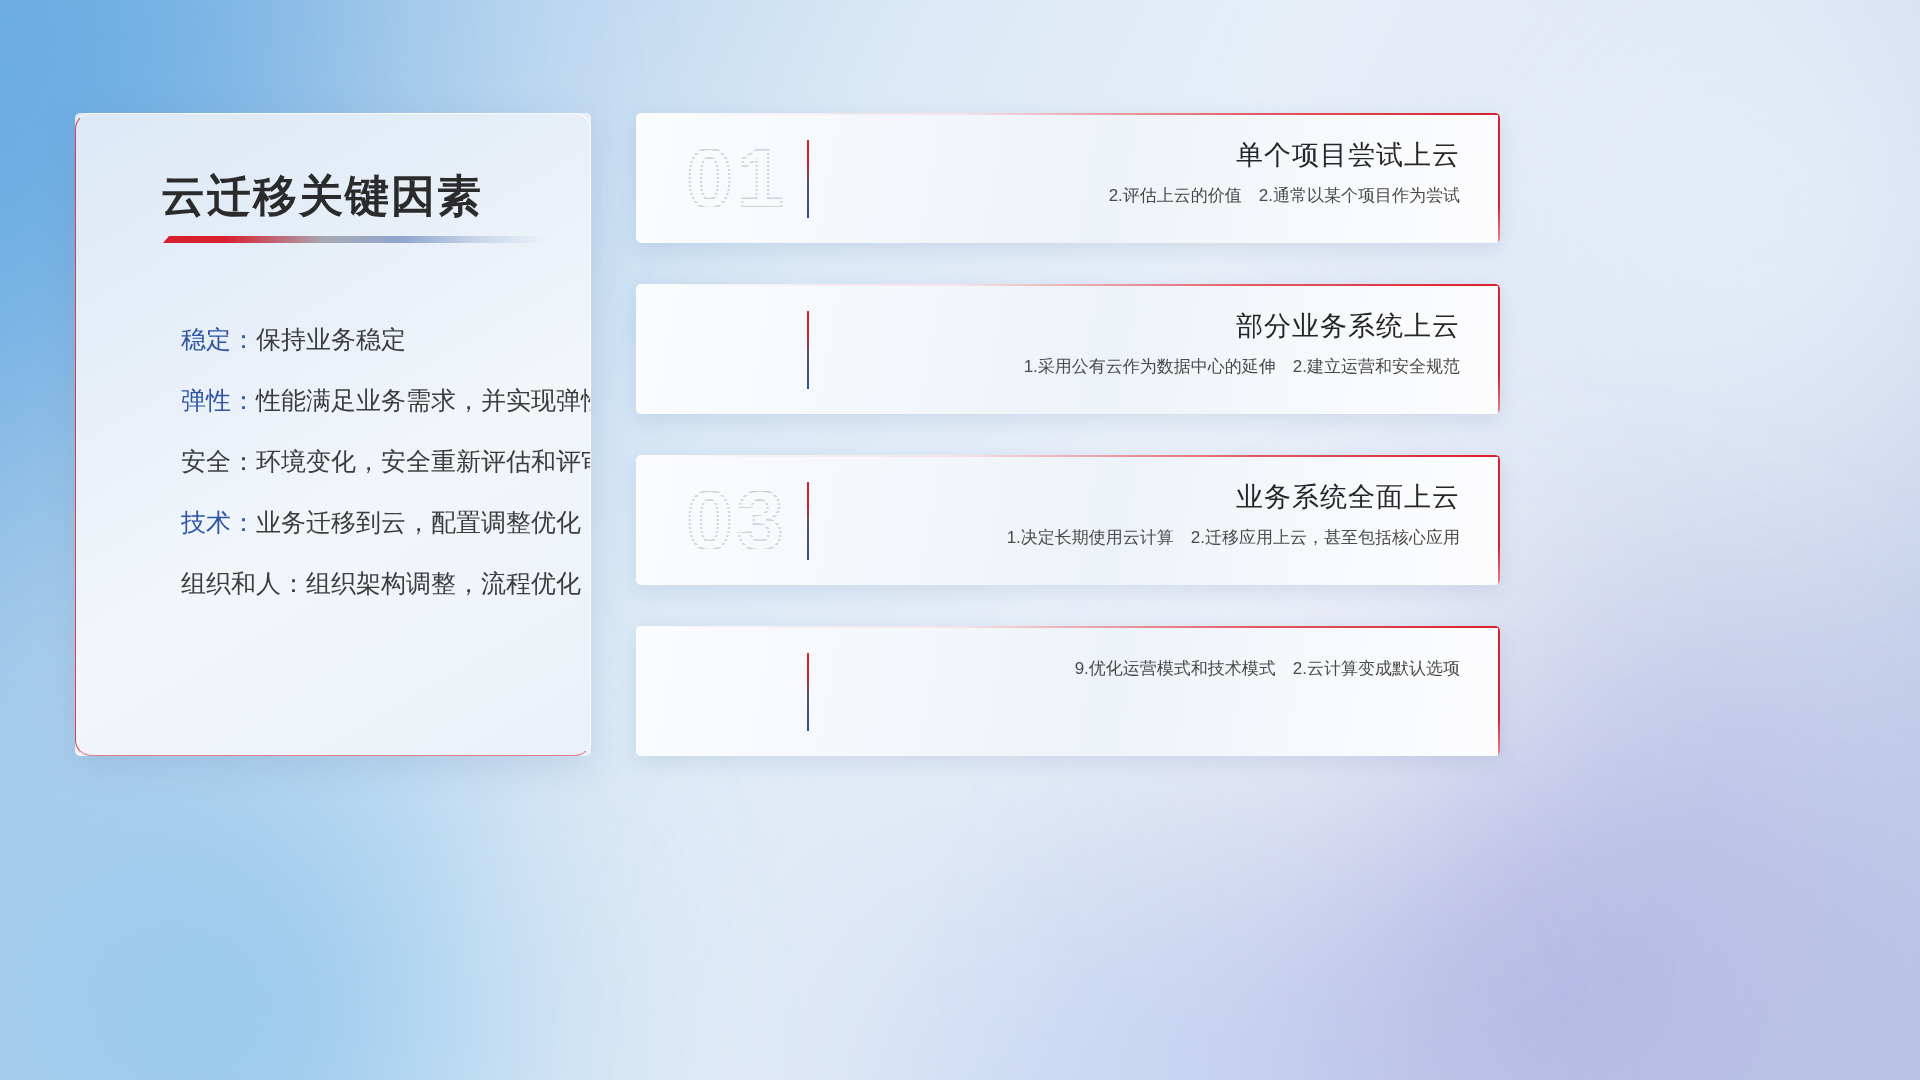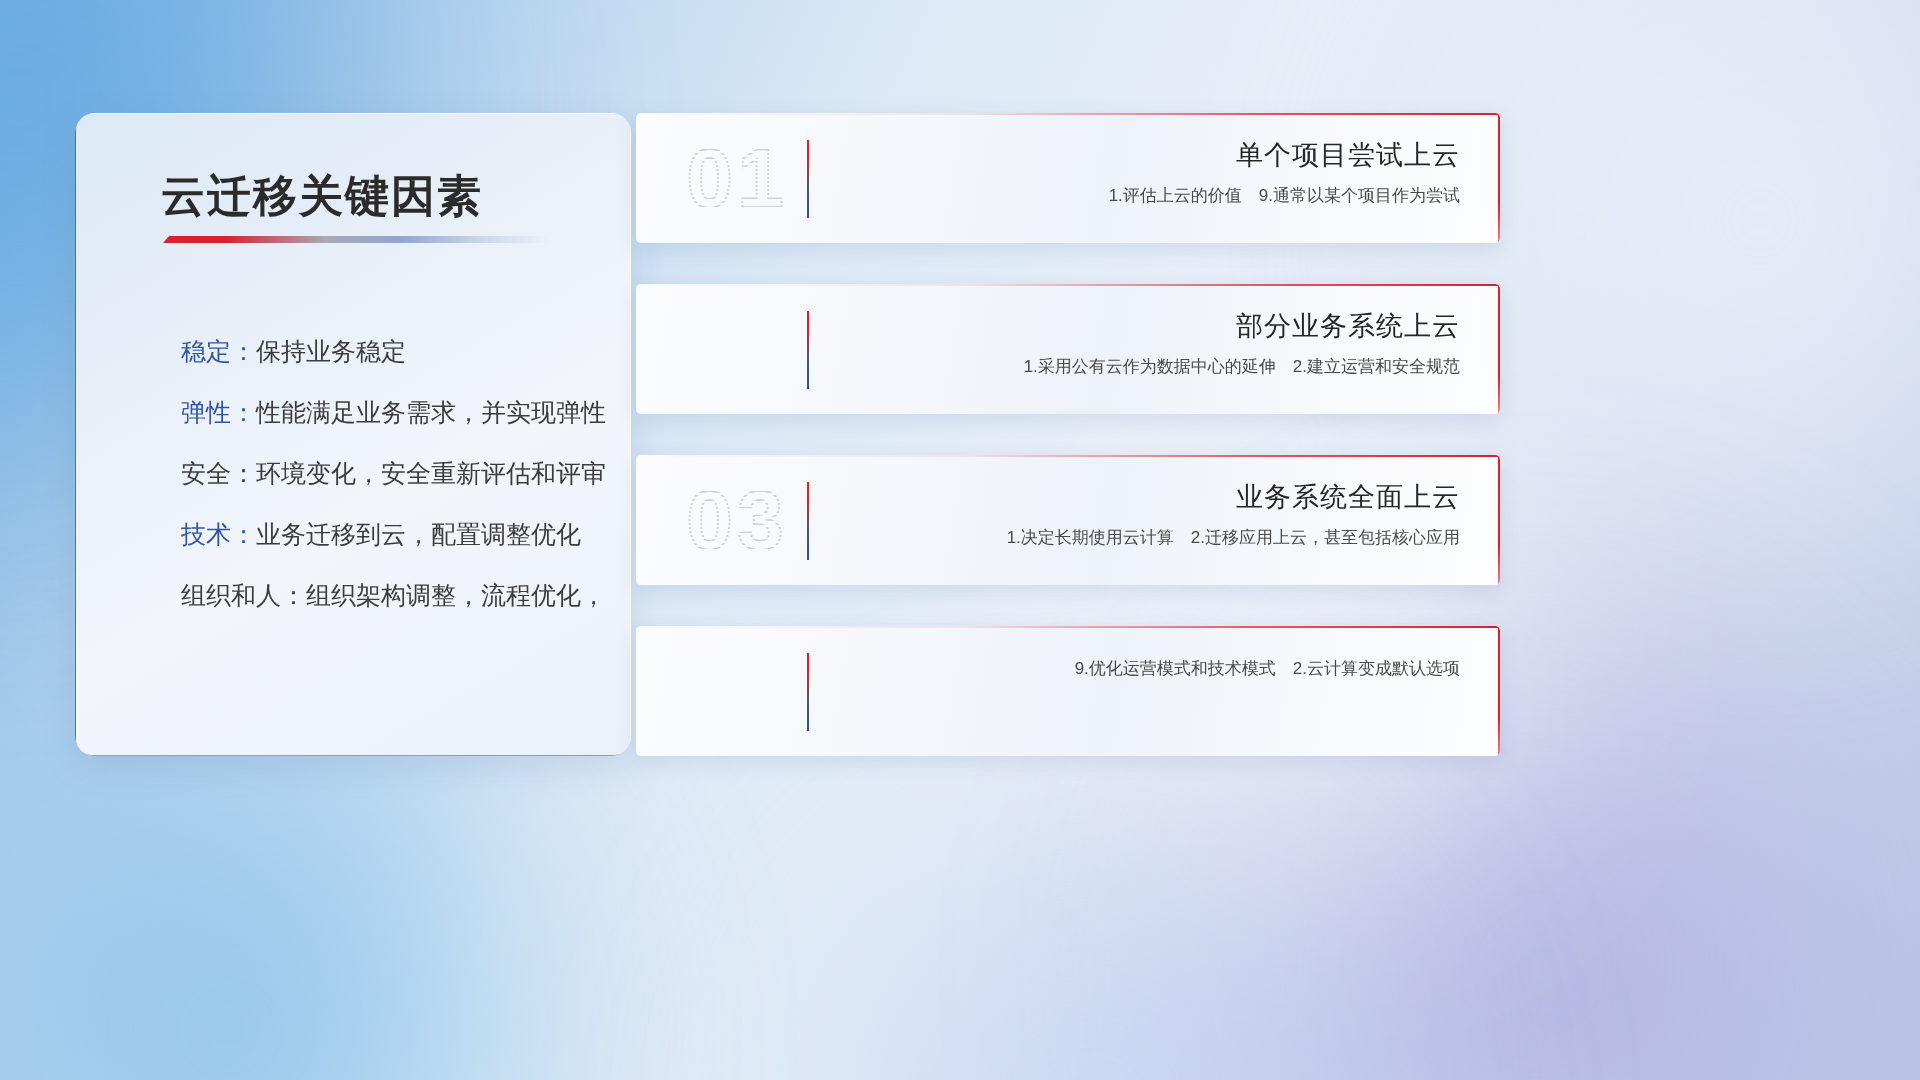--- a/index.html
+++ b/index.html
@@ -22,43 +22,43 @@
     background:radial-gradient(circle at 50% 50%,rgba(232,240,250,.95),rgba(232,240,250,0) 70%);}
   .blob-d{right:-120px;bottom:-340px;width:1000px;height:900px;
     background:radial-gradient(circle at 50% 50%,rgba(150,146,214,.55),rgba(150,146,214,0) 70%);}
   .blob-e{left:640px;bottom:-420px;width:900px;height:780px;
     background:radial-gradient(circle at 50% 50%,rgba(175,200,240,.55),rgba(175,200,240,0) 70%);}
   .blob-f{left:980px;top:300px;width:700px;height:700px;
     background:radial-gradient(circle at 50% 50%,rgba(255,255,255,.55),rgba(255,255,255,0) 68%);}
 
   
   #left-panel{
-    position:absolute;left:75px;top:113px;width:556px;height:643px;
-    border-radius:20px;
+    position:absolute;left:75px;top:113px;width:516px;height:643px;
+    border-radius:5px;
     background:linear-gradient(150deg,#dce9f6 0%,#e6eef8 28%,#f2f6fb 58%,#eff4fa 80%,#e9f0f8 100%);
     box-shadow:0 10px 34px rgba(90,120,165,.18);
     overflow:hidden;
   }
   #left-panel::after{
     content:"";position:absolute;inset:0;border-radius:16px;pointer-events:none;
     border:1px solid rgba(255,255,255,.85);
     border-left-color:rgba(214,32,46,.85);
     border-bottom-color:rgba(214,32,46,.55);
   }
   .panel-title{
     position:absolute;left:86px;top:54px;
     font-size:44px;font-weight:bold;color:#2b2b2b;letter-spacing:2px;
     white-space:nowrap;
   }
   .title-rule{
     position:absolute;left:88px;top:123px;width:385px;height:7px;
     background:linear-gradient(90deg,#d8202e 0%,#d8202e 16%,#a8a9b4 42%,#8fa6cf 62%,#c9d6ea 82%,rgba(220,230,244,0) 100%);
     clip-path:polygon(6px 0,100% 0,100% 100%,0 100%);
   }
-  .factors{position:absolute;left:32px;top:208px;right:20px;}
+  .factors{position:absolute;left:32px;top:196px;right:20px;}
   .factor-row{
     font-size:25px;line-height:61px;color:#3c3c3c;white-space:nowrap;padding-left:74px;
   }
   .factor-row .lbl{font-weight:400;}
   .lbl.blue{color:#2f55a4;}
   .lbl.gray{color:#3c3c3c;margin-top:20px;}
   .factor-row .desc{color:#3c3c3c;}
 
   
   #cards{position:absolute;left:636px;top:113px;width:864px;}
@@ -128,21 +128,21 @@
     </div>
   </div>
 </div>
 
 <div id="cards">
   <div class="card">
     <div class="card-num">01</div>
     <div class="card-rule"></div>
     <div class="card-body">
       <div class="card-title">单个项目尝试上云</div>
-      <div class="card-desc">1.评估上云的价值　9.通常以某个项目作为尝试</div>
+      <div class="card-desc">2.评估上云的价值　2.通常以某个项目作为尝试</div>
     </div>
   </div>
   <div class="card">
     <div class="card-rule"></div>
     <div class="card-body">
       <div class="card-title">部分业务系统上云</div>
       <div class="card-desc">1.采用公有云作为数据中心的延伸　2.建立运营和安全规范</div>
     </div>
   </div>
   <div class="card">

